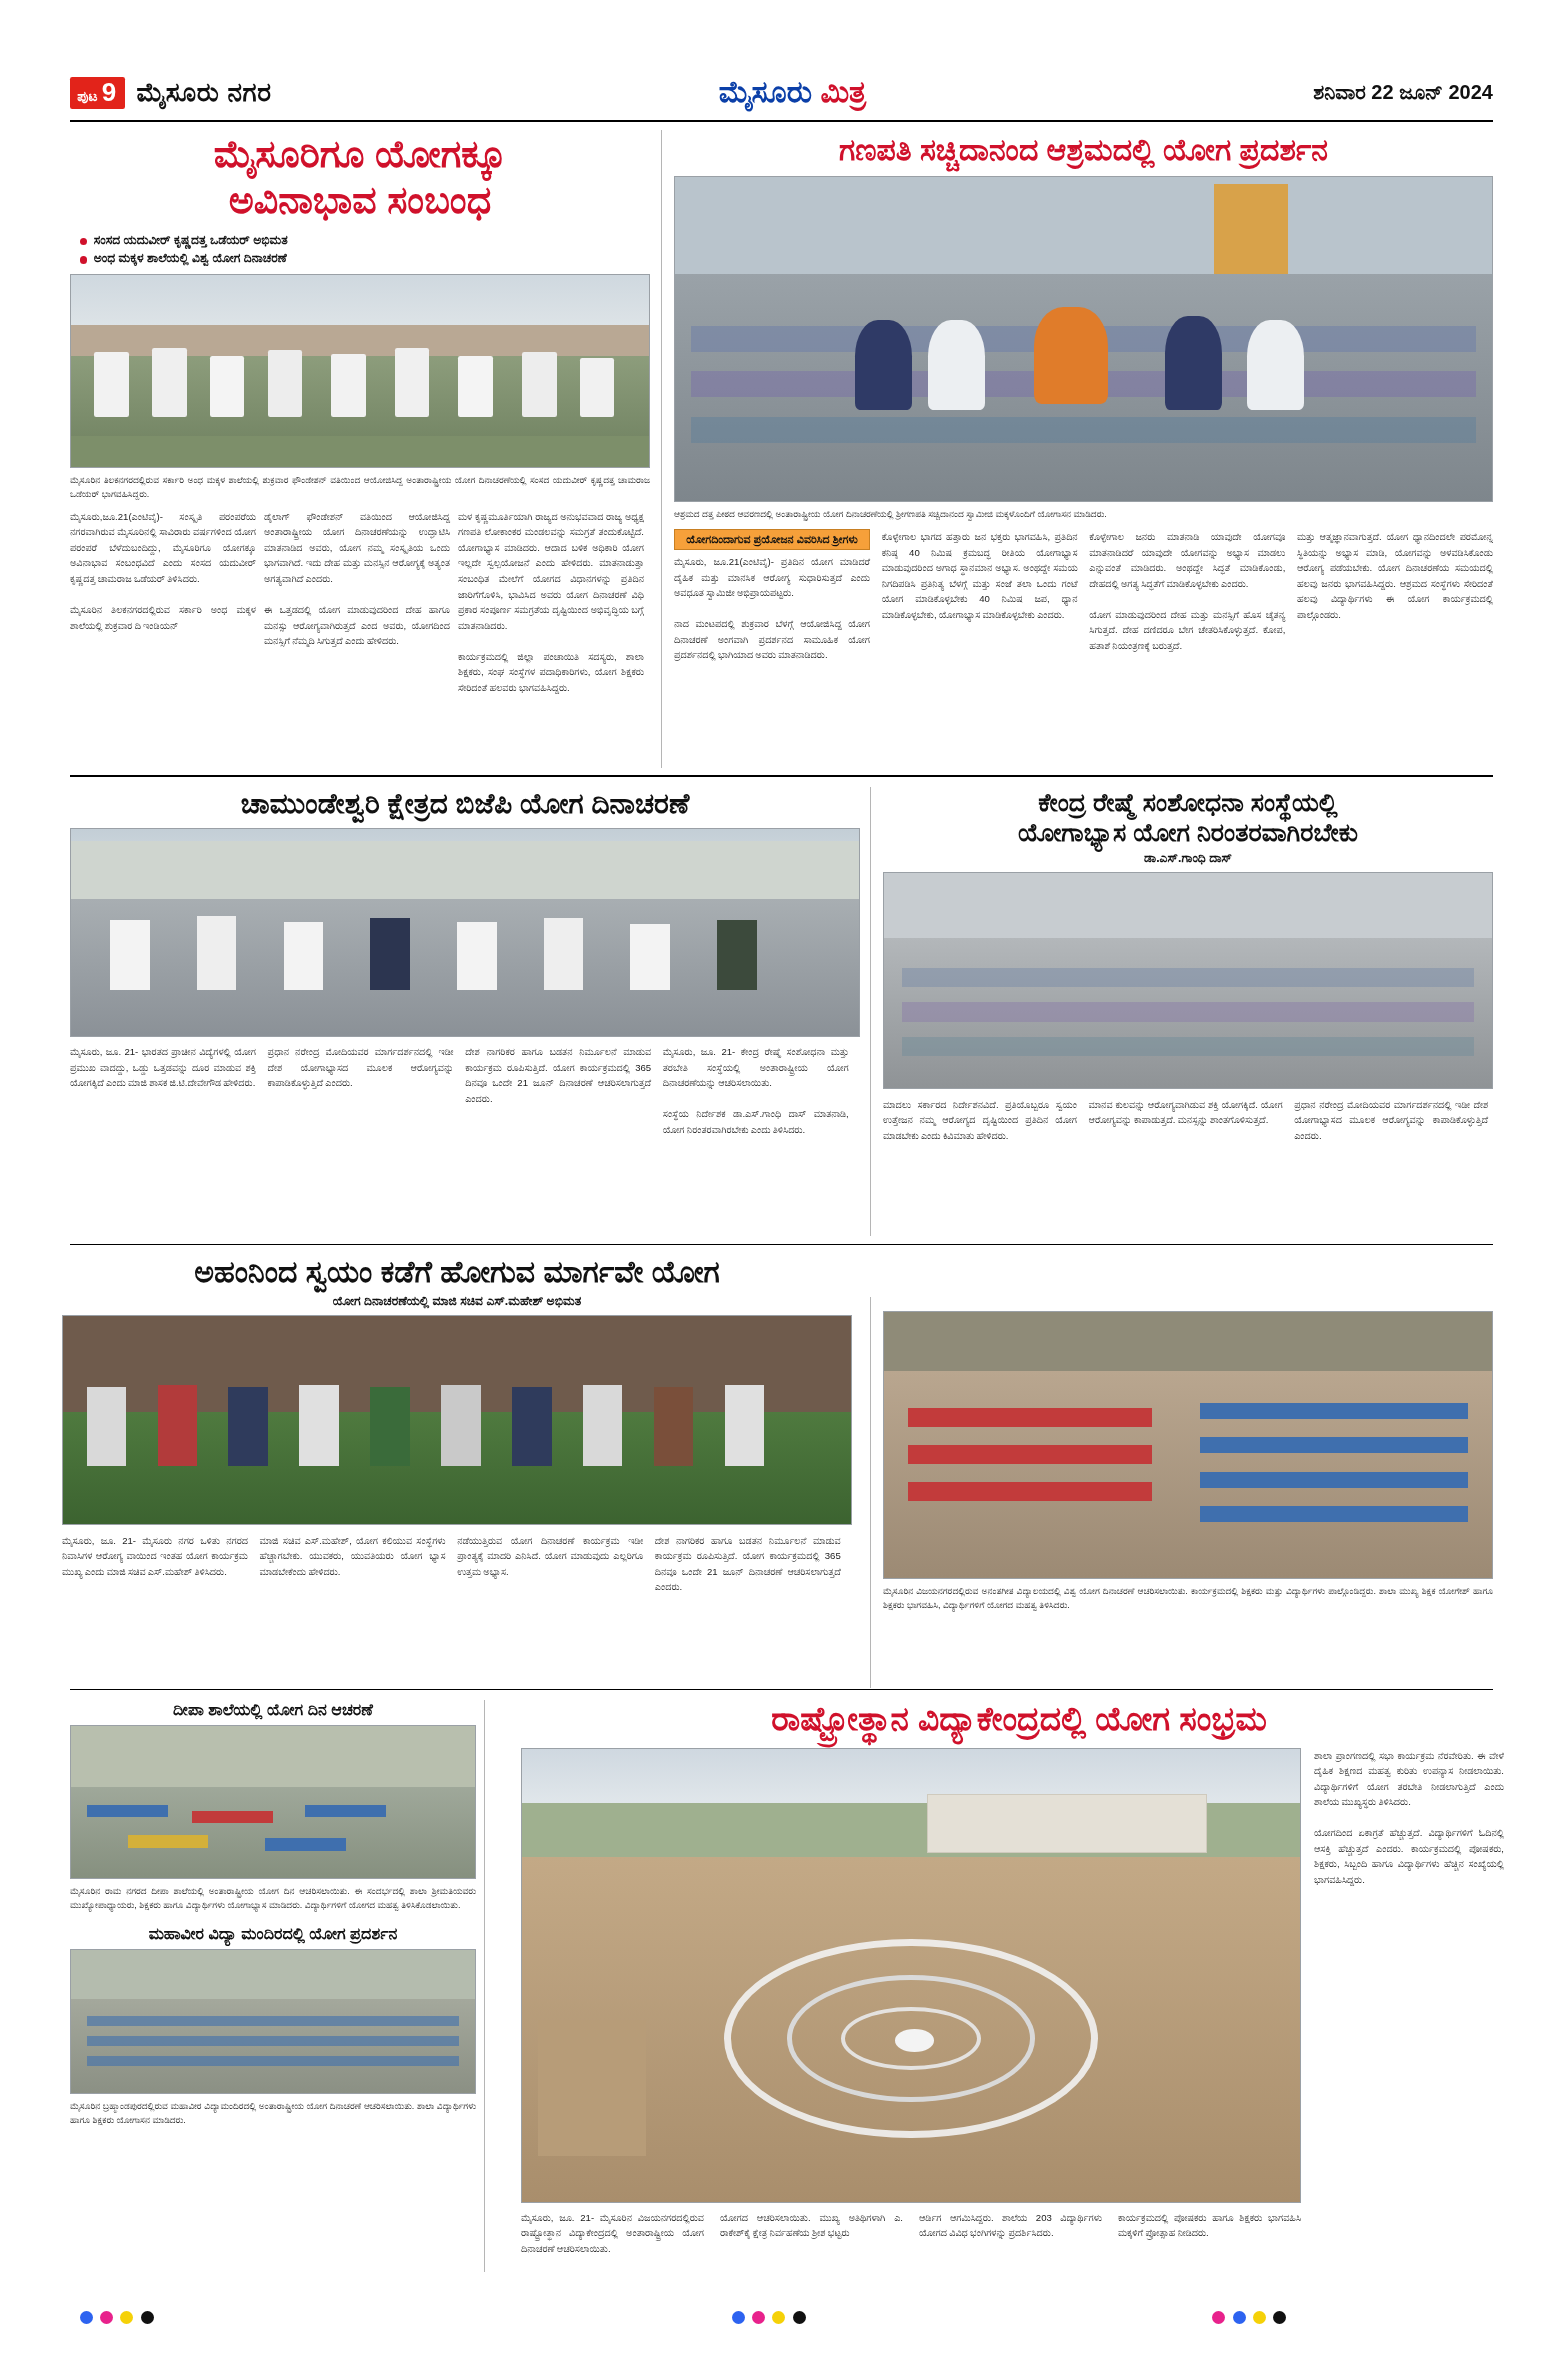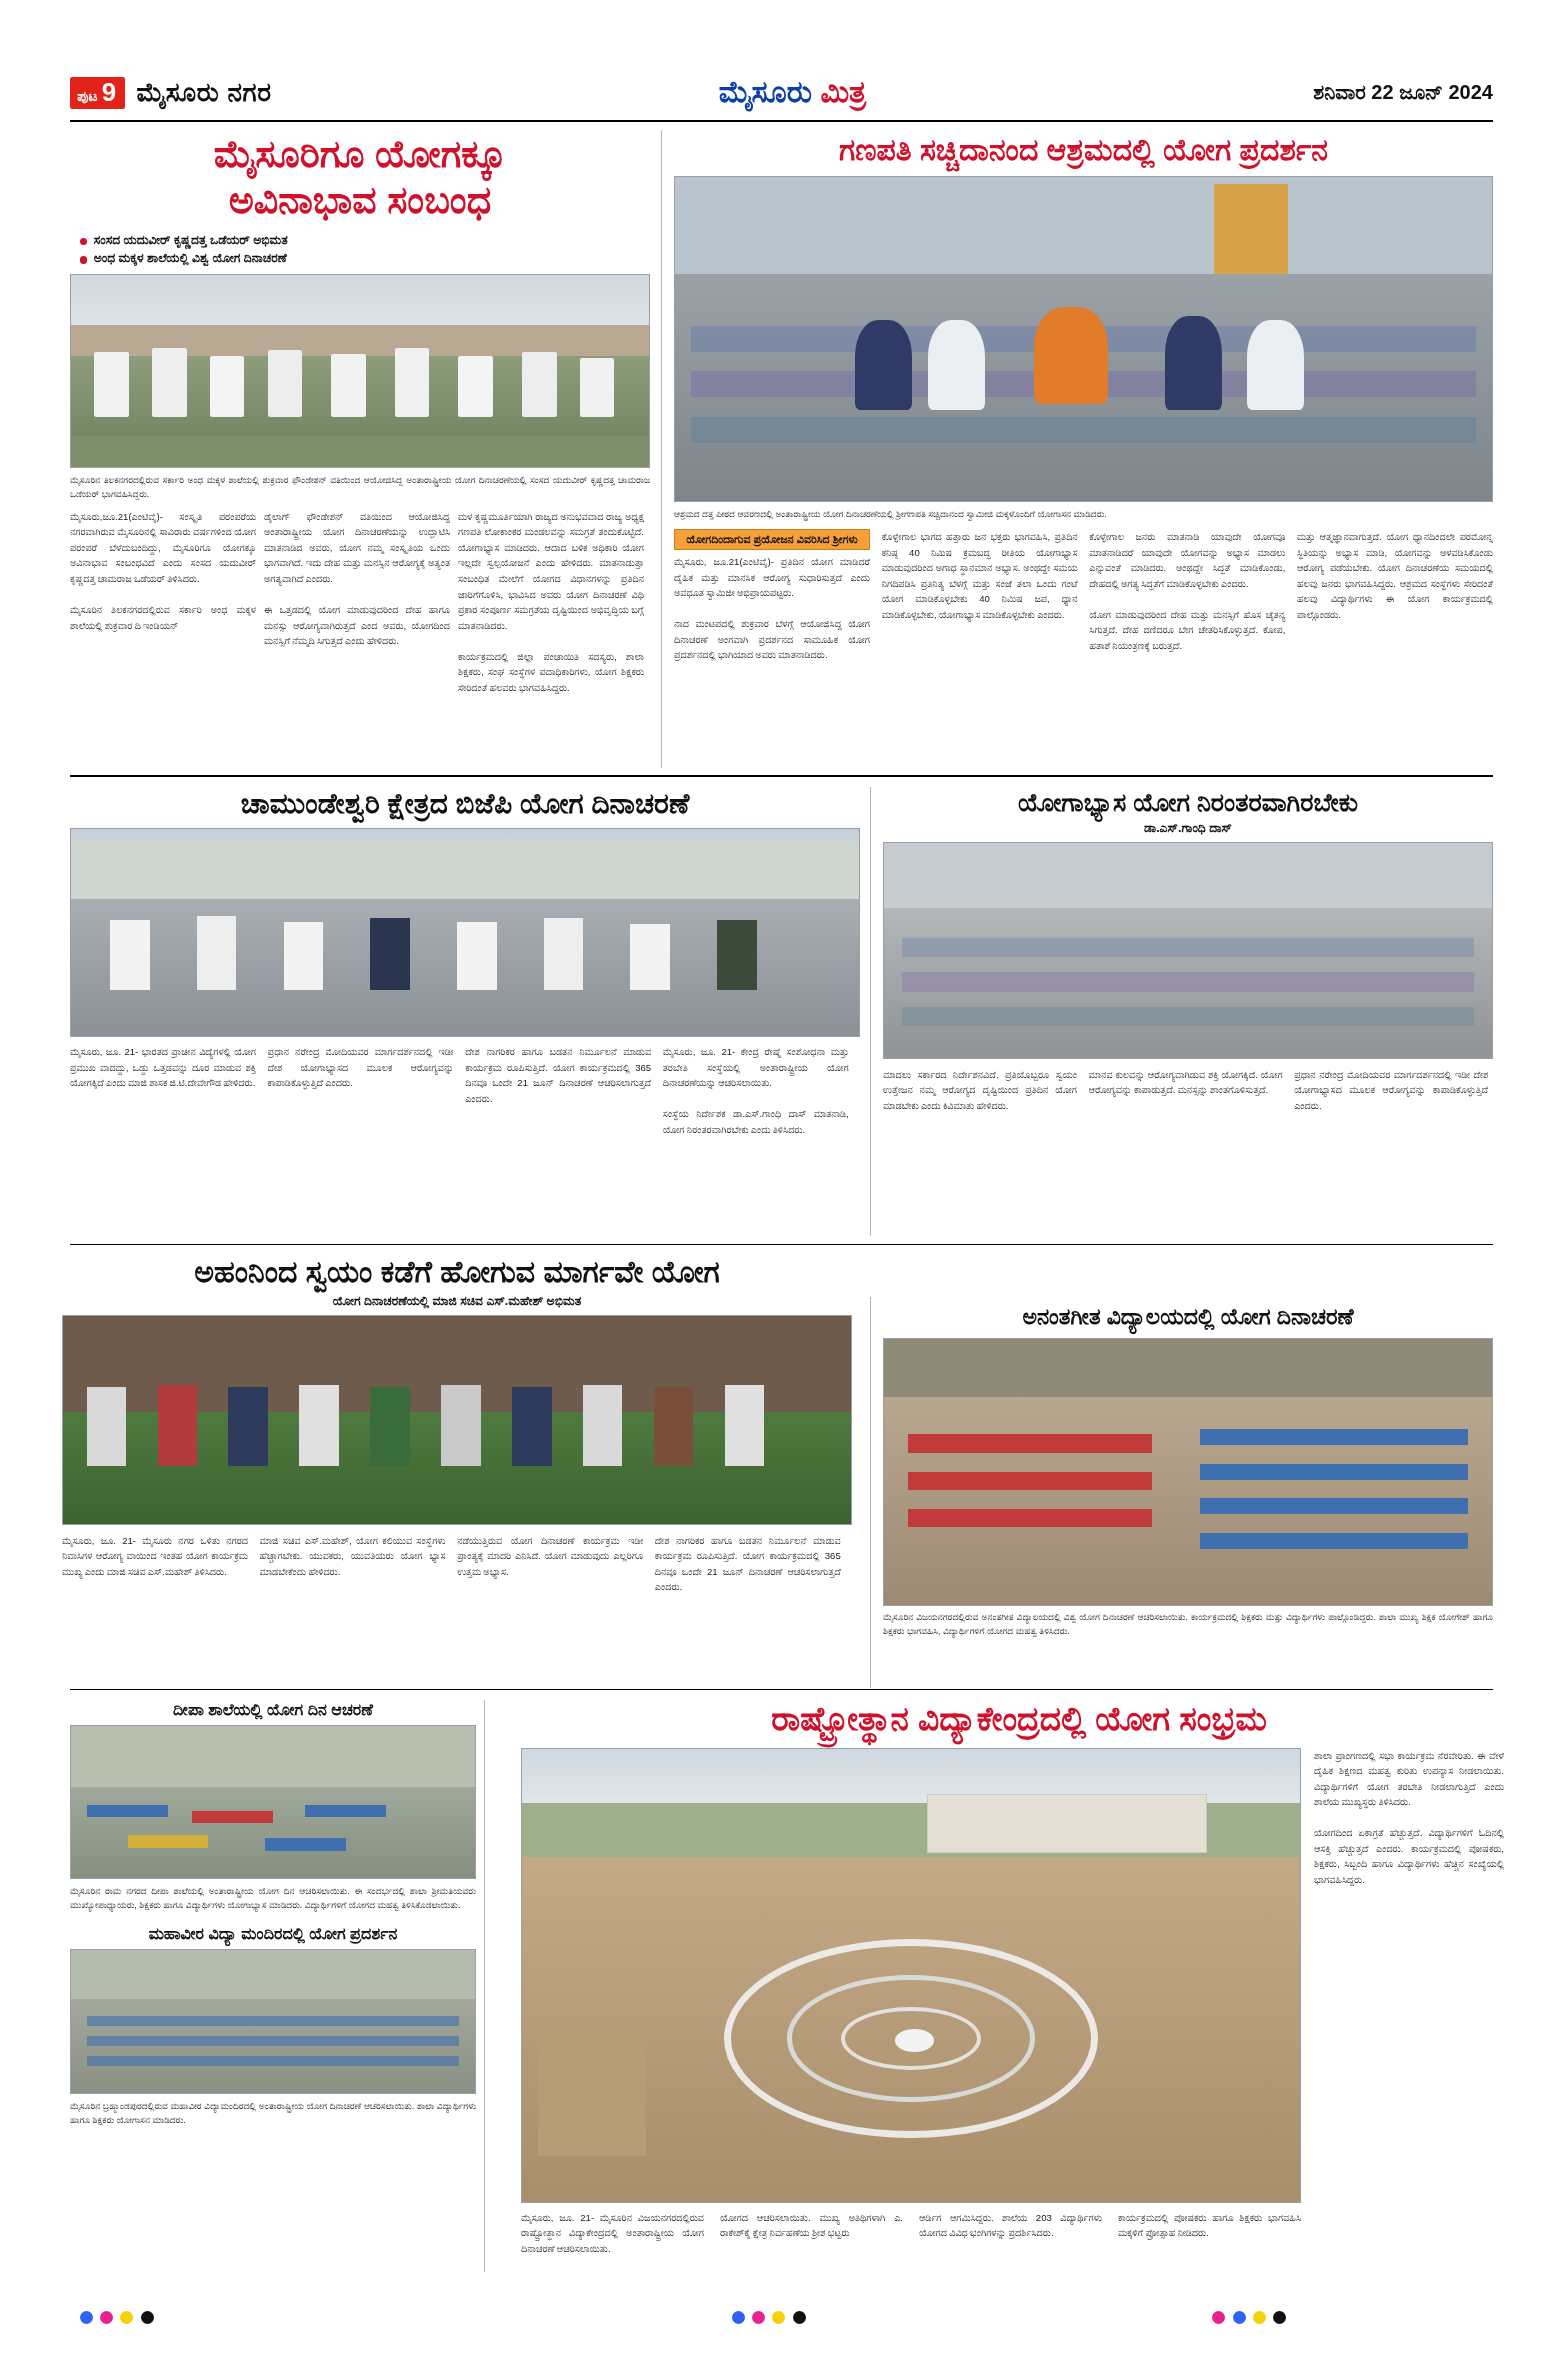--- a/index.html
+++ b/index.html
@@ -186,20 +186,21 @@
       <div class="body-text" style="width:186px; white-space:pre-line;">ದೇಶ ನಾಗರಿಕರ ಹಾಗೂ ಬಡತನ ನಿರ್ಮೂಲನೆ ಮಾಡುವ ಕಾರ್ಯಕ್ರಮ ರೂಪಿಸುತ್ತಿದೆ. ಯೋಗ ಕಾರ್ಯಕ್ರಮದಲ್ಲಿ 365 ದಿನವೂ ಒಂದೇ 21 ಜೂನ್ ದಿನಾಚರಣೆ ಆಚರಿಸಲಾಗುತ್ತದೆ ಎಂದರು.</div>
       <div class="body-text" style="width:186px; white-space:pre-line;">ಮೈಸೂರು, ಜೂ. 21- ಕೇಂದ್ರ ರೇಷ್ಮೆ ಸಂಶೋಧನಾ ಮತ್ತು ತರಬೇತಿ ಸಂಸ್ಥೆಯಲ್ಲಿ ಅಂತಾರಾಷ್ಟ್ರೀಯ ಯೋಗ ದಿನಾಚರಣೆಯನ್ನು ಆಚರಿಸಲಾಯಿತು.
 
 ಸಂಸ್ಥೆಯ ನಿರ್ದೇಶಕ ಡಾ.ಎಸ್.ಗಾಂಧಿ ದಾಸ್ ಮಾತನಾಡಿ, ಯೋಗ ನಿರಂತರವಾಗಿರಬೇಕು ಎಂದು ತಿಳಿಸಿದರು.</div>
     </div>
   </div>
 
   <div class="vsep" style="left:870px; top:787px; height:449px;"></div>
 
   <div style="position:absolute; left:883px; top:787px; width:610px;">
+    <div class="head-black" style="font-size:25px;">ಕೇಂದ್ರ ರೇಷ್ಮೆ ಸಂಶೋಧನಾ ಸಂಸ್ಥೆಯಲ್ಲಿ</div>
     <div class="head-black" style="font-size:25px;">ಯೋಗಾಭ್ಯಾಸ ಯೋಗ ನಿರಂತರವಾಗಿರಬೇಕು</div>
     <div class="sub-head" style="margin-top:4.3px;">ಡಾ.ಎಸ್.ಗಾಂಧಿ ದಾಸ್</div>
     <div class="photo" style="height:217px; margin-top:7.2px;">
       <div class="sky" style="background:#c7ccd0; height:30%;"></div>
       <div class="ground" style="background:linear-gradient(#b3b7ba,#8f9396); height:70%;"></div>
       <div style="position:absolute; left:3%; top:44%; width:94%; height:9%; background:#7a8ca8; opacity:.5;"></div>
       <div style="position:absolute; left:3%; top:60%; width:94%; height:9%; background:#8a7aa8; opacity:.45;"></div>
       <div style="position:absolute; left:3%; top:76%; width:94%; height:9%; background:#6f8c9a; opacity:.45;"></div>
     </div>
     <div style="display:flex; gap:11.6px; margin-top:7.2px;">
@@ -232,21 +233,20 @@
       <div class="body-text" style="width:186px; white-space:pre-line;">ಮೈಸೂರು, ಜೂ. 21- ಮೈಸೂರು ನಗರ ಒಳಿತು ನಗರದ ನಿವಾಸಿಗಳ ಆರೋಗ್ಯ ವಾಯಿಂದ ಇಂತಹ ಯೋಗ ಕಾರ್ಯಕ್ರಮ ಮುಖ್ಯ ಎಂದು ಮಾಜಿ ಸಚಿವ ಎಸ್.ಮಹೇಶ್ ತಿಳಿಸಿದರು.</div>
       <div class="body-text" style="width:186px; white-space:pre-line;">ಮಾಜಿ ಸಚಿವ ಎಸ್.ಮಹೇಶ್, ಯೋಗ ಕಲಿಯುವ ಸಂಸ್ಥೆಗಳು ಹೆಚ್ಚಾಗಬೇಕು. ಯುವಕರು, ಯುವತಿಯರು ಯೋಗ ಭ್ಯಾಸ ಮಾಡಬೇಕೆಂದು ಹೇಳಿದರು.</div>
       <div class="body-text" style="width:186px; white-space:pre-line;">ನಡೆಯುತ್ತಿರುವ ಯೋಗ ದಿನಾಚರಣೆ ಕಾರ್ಯಕ್ರಮ ಇಡೀ ಪ್ರಾಂತ್ಯಕ್ಕೆ ಮಾದರಿ ಎನಿಸಿದೆ. ಯೋಗ ಮಾಡುವುದು ಎಲ್ಲರಿಗೂ ಉತ್ತಮ ಅಭ್ಯಾಸ.</div>
       <div class="body-text" style="width:186px; white-space:pre-line;">ದೇಶ ನಾಗರಿಕರ ಹಾಗೂ ಬಡತನ ನಿರ್ಮೂಲನೆ ಮಾಡುವ ಕಾರ್ಯಕ್ರಮ ರೂಪಿಸುತ್ತಿದೆ. ಯೋಗ ಕಾರ್ಯಕ್ರಮದಲ್ಲಿ 365 ದಿನವೂ ಒಂದೇ 21 ಜೂನ್ ದಿನಾಚರಣೆ ಆಚರಿಸಲಾಗುತ್ತದೆ ಎಂದರು.</div>
     </div>
   </div>
 
   <div class="vsep" style="left:870px; top:1297px; height:391px;"></div>
 
   <div style="position:absolute; left:883px; top:1304px; width:610px;">
-    <div class="head-black" style="font-size:22px;">ಅನಂತಗೀತ ವಿದ್ಯಾಲಯದಲ್ಲಿ ಯೋಗ ದಿನಾಚರಣೆ</div>
     <div class="photo" style="height:268px; margin-top:7.2px;">
       <div class="sky" style="background:#c2b8a8; height:22%;"></div>
       <div class="ground" style="background:linear-gradient(#b9a68f,#9c8a74); height:78%;"></div>
       <div style="position:absolute; left:0; top:0; width:100%; height:22%; background:#8f8b78;"></div>
       <div style="position:absolute; left:4%; top:36%; width:40%; height:7%; background:#c23b3b;"></div>
       <div style="position:absolute; left:4%; top:50%; width:40%; height:7%; background:#c23b3b;"></div>
       <div style="position:absolute; left:4%; top:64%; width:40%; height:7%; background:#c23b3b;"></div>
       <div style="position:absolute; left:52%; top:34%; width:44%; height:6%; background:#3f6fae;"></div>
       <div style="position:absolute; left:52%; top:47%; width:44%; height:6%; background:#3f6fae;"></div>
       <div style="position:absolute; left:52%; top:60%; width:44%; height:6%; background:#3f6fae;"></div>

